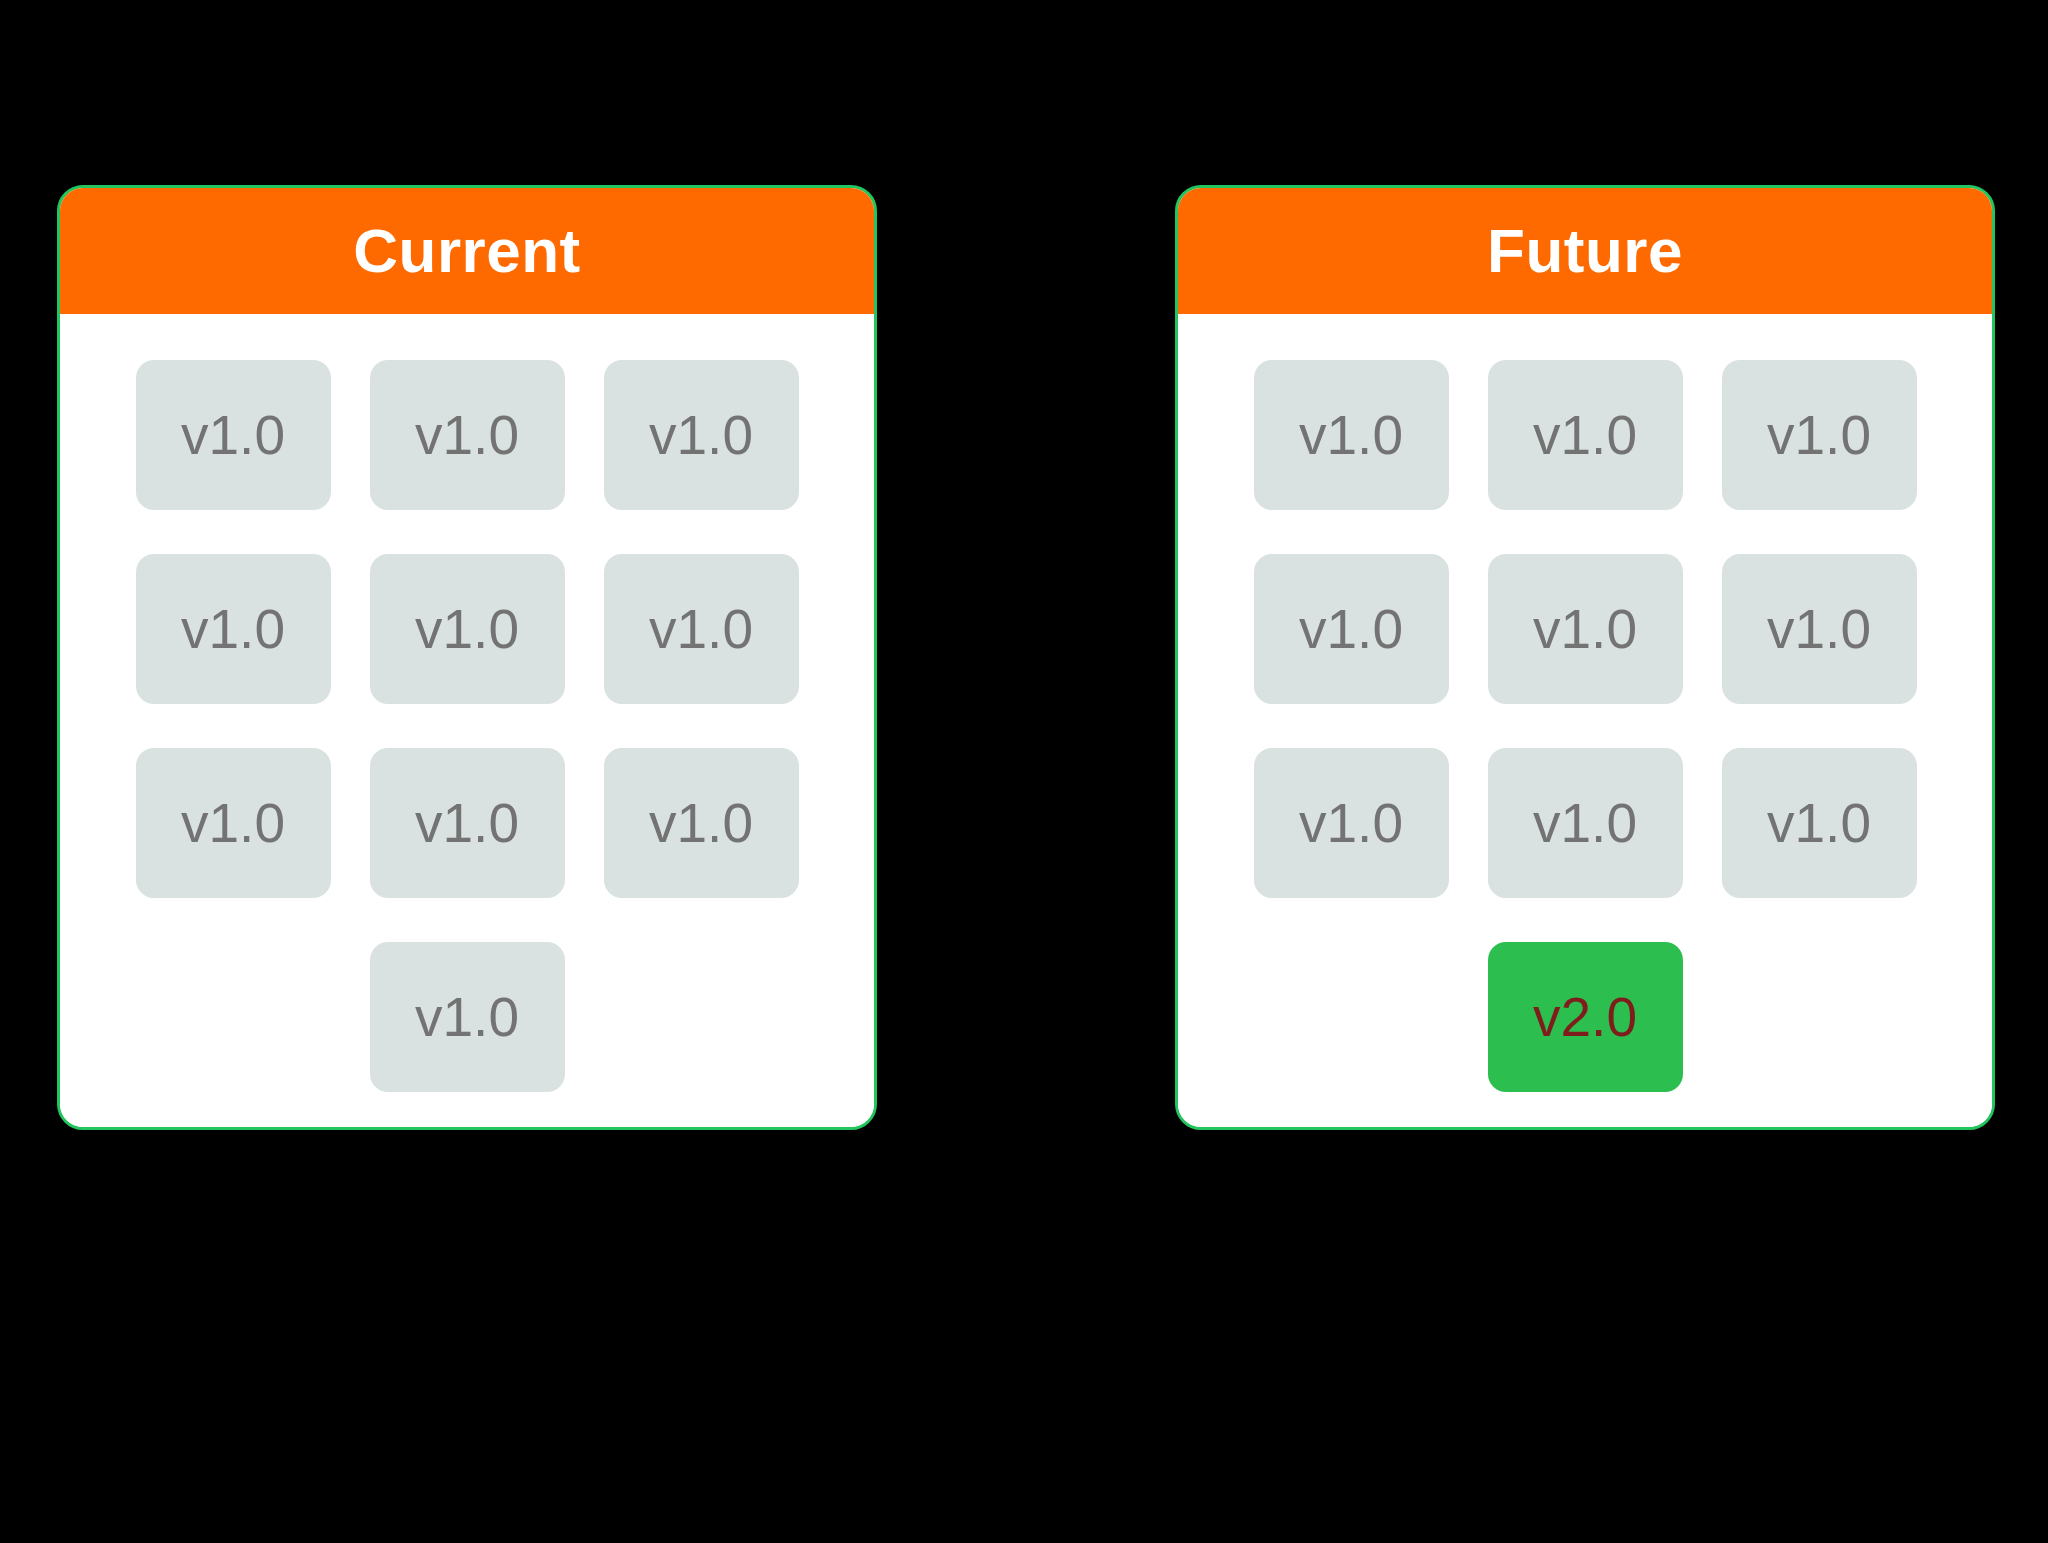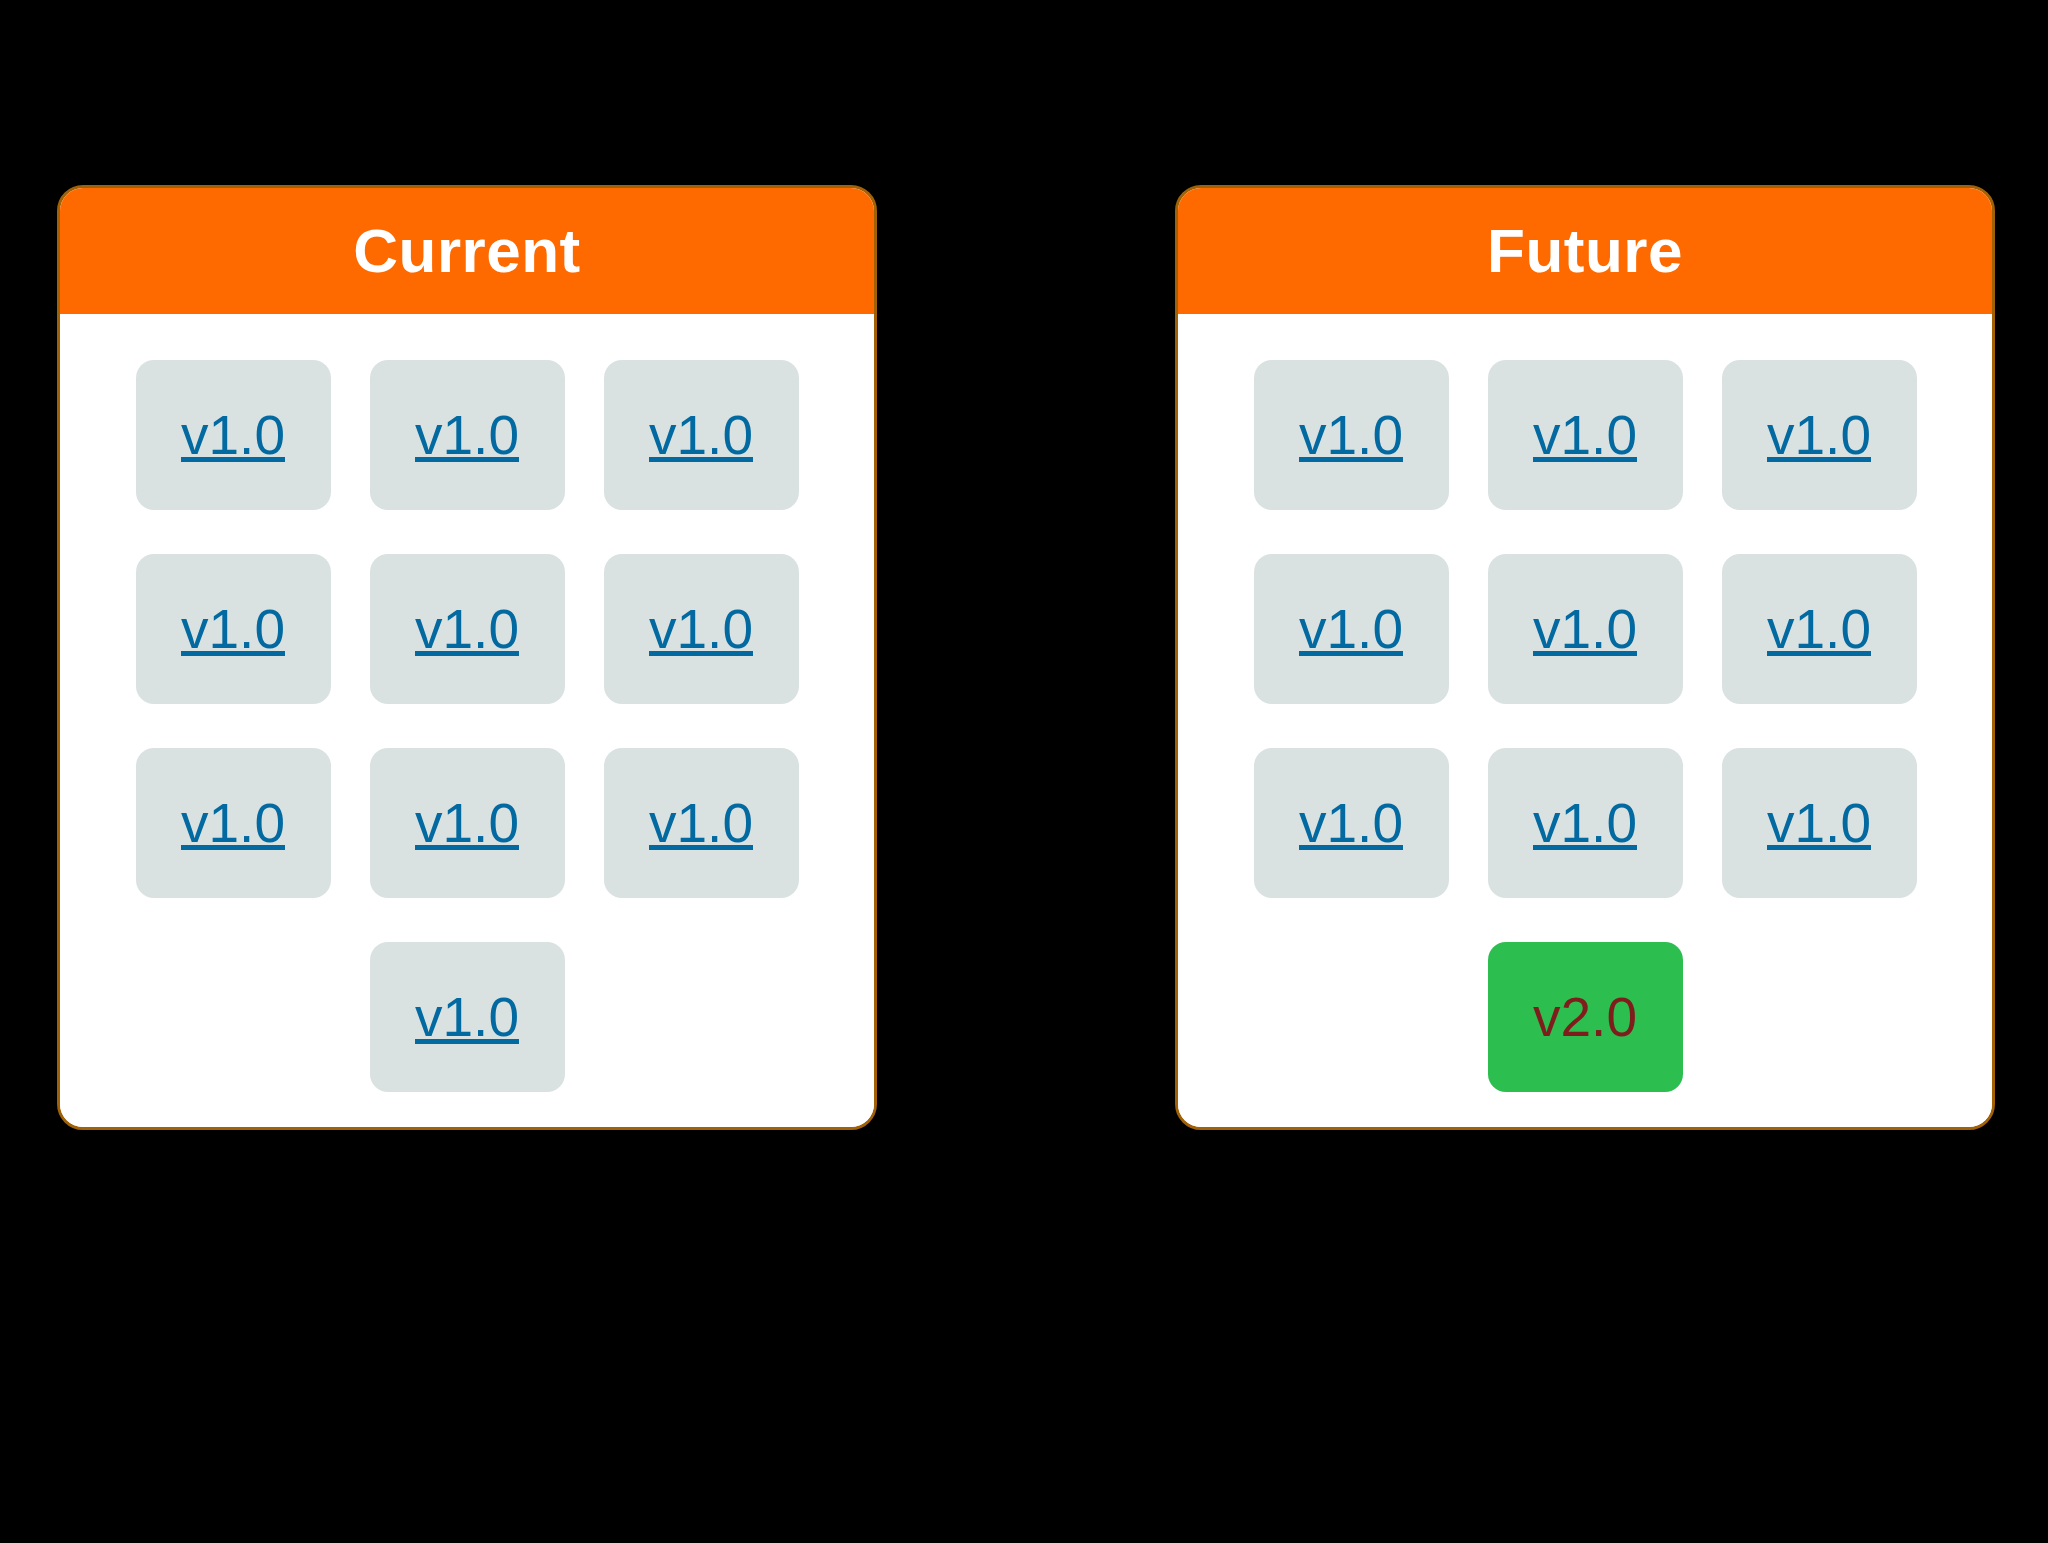--- a/index.html
+++ b/index.html
@@ -25,21 +25,21 @@
     background: #000000;
   }
 
   
   .panel {
     position: absolute;
     top: 185px;
     width: 820px;
     height: 945px;
     background: #ffffff;
-    border: 3px solid #a16207;
+    border: 3px solid #22c55e;
     border-radius: 26px;
     box-sizing: border-box;
     overflow: hidden;
     display: flex;
     flex-direction: column;
   }
   .panel-current { left: 57px; }
   .panel-future  { left: 1127px; margin-left: 48px; }
 
   .panel-header {
@@ -79,22 +79,21 @@
 
   .tile {
     border-radius: 18px;
     display: flex;
     align-items: center;
     justify-content: center;
     box-sizing: border-box;
   }
   .tile-old {
     background: #D9E2E1;
-    color: #0369a1;
-    text-decoration: underline;
+    color: #737373;
   }
   .tile-new {
     background: #2CBE4E;
     color: #7f1d1d;
   }
   .tile-label {
     font-size: 55px;
     font-weight: normal;
     line-height: 1;
     font-family: "Liberation Sans", sans-serif;

